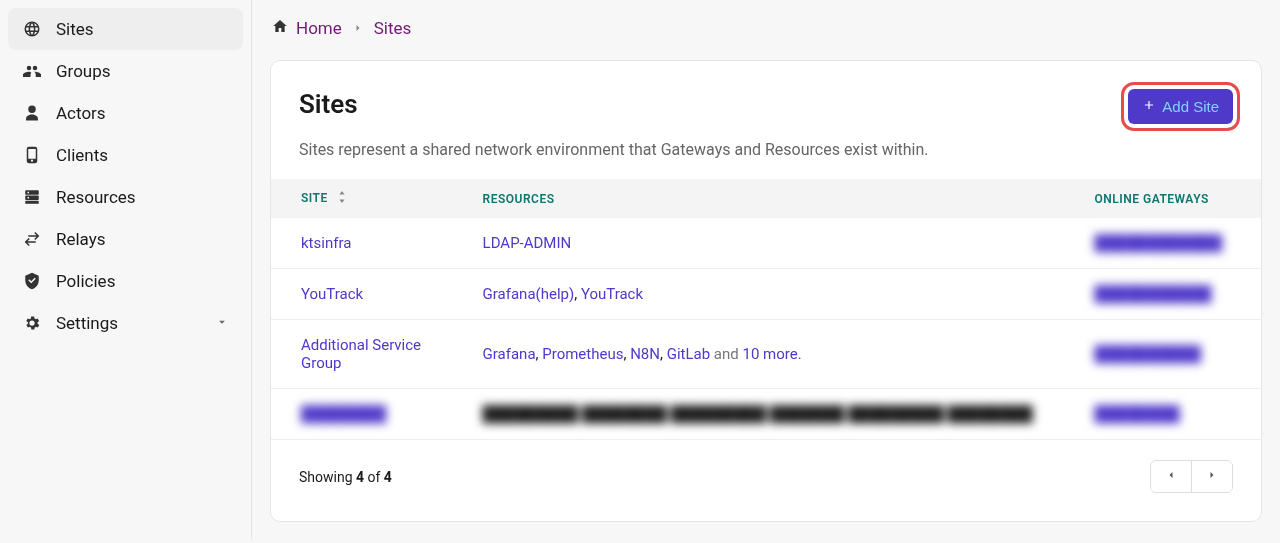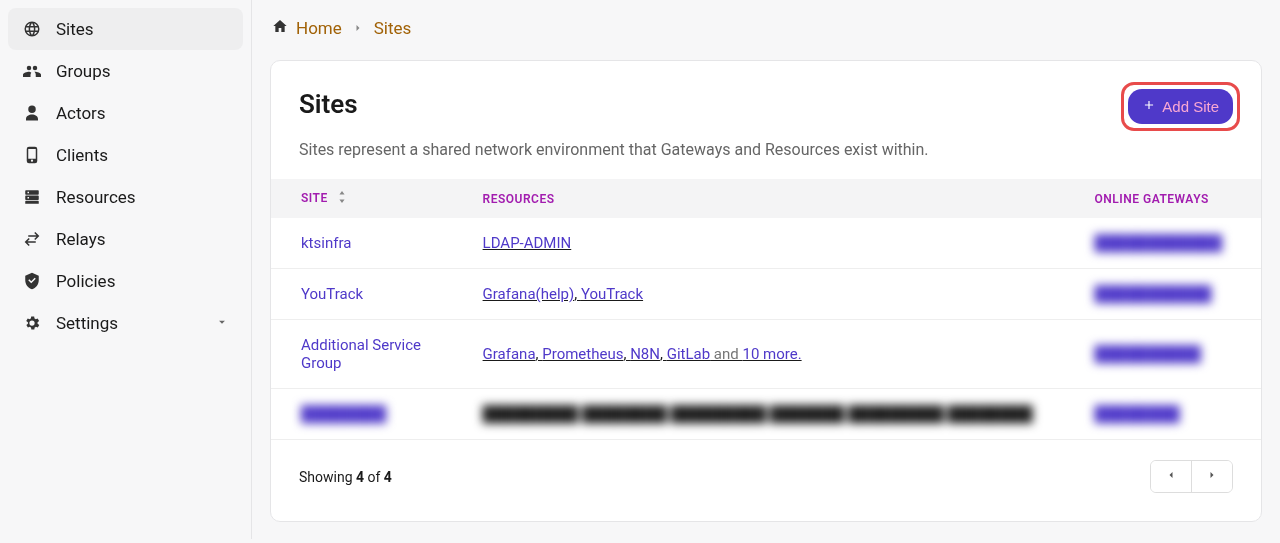--- a/index.html
+++ b/index.html
@@ -38,75 +38,74 @@
     }
     .nav-item .icon svg { width: 18px; height: 18px; fill: #333; }
     .nav-item .chevron { margin-left: auto; }
     .main { flex: 1; padding: 0; overflow: auto; }
     .breadcrumb {
       display: flex;
       align-items: center;
       gap: 10px;
       padding: 18px 20px 8px;
       font-size: 17px;
-      color: #a16207;
+      color: #701a75;
     }
     .breadcrumb .crumb { display: flex; align-items: center; gap: 8px; }
     .breadcrumb .sep svg { width: 12px; height: 12px; fill: #888; }
     .card {
       background: #fff;
       border: 1px solid #e5e5e7;
       border-radius: 10px;
       margin: 14px 18px 18px;
       padding: 28px 0 24px;
     }
     .card-header {
       display: flex;
       justify-content: space-between;
       align-items: flex-start;
       padding: 0 28px 8px 28px;
     }
     .card-title { font-size: 26px; font-weight: 600; }
     .card-sub { color: #666; font-size: 16px; margin-top: 8px; padding: 0 28px 20px; }
     .btn-primary {
       background: #4f39c9;
-      color: #f9a8d4;
+      color: #7dd3fc;
       border: none;
-      border-radius: 14px;
+      border-radius: 6px;
       padding: 9px 14px;
       font-size: 15px;
       cursor: pointer;
       display: flex;
       align-items: center;
       gap: 6px;
     }
     .btn-highlight {
       outline: 3px solid #e84b4b;
       outline-offset: 4px;
       border-radius: 6px;
     }
     table { width: 100%; border-collapse: collapse; }
     thead th {
       text-align: left;
       font-size: 12px;
       font-weight: 600;
-      color: #a21caf;
+      color: #0f766e;
       letter-spacing: 0.5px;
       padding: 12px 16px;
       background: #f4f4f5;
       text-transform: uppercase;
     }
     thead th:first-child { padding-left: 30px; }
     thead th:last-child { padding-right: 30px; }
     tbody td {
       padding: 16px 16px;
       border-bottom: 1px solid #eee;
       vertical-align: middle;
       font-size: 15px;
-      text-decoration: underline;
     }
     tbody td:first-child { padding-left: 30px; }
     tbody td:last-child { padding-right: 30px; }
     tbody tr:last-child td { border-bottom: 1px solid #eee; }
     .link { color: #4f39c9; cursor: pointer; }
     .site-name { max-width: 140px; display: inline-block; }
     .blur { filter: blur(5px); user-select: none; }
     .muted { color: #777; }
     .sort-ic { display:inline-block; margin-left:6px; vertical-align: middle; }
     .footer {

